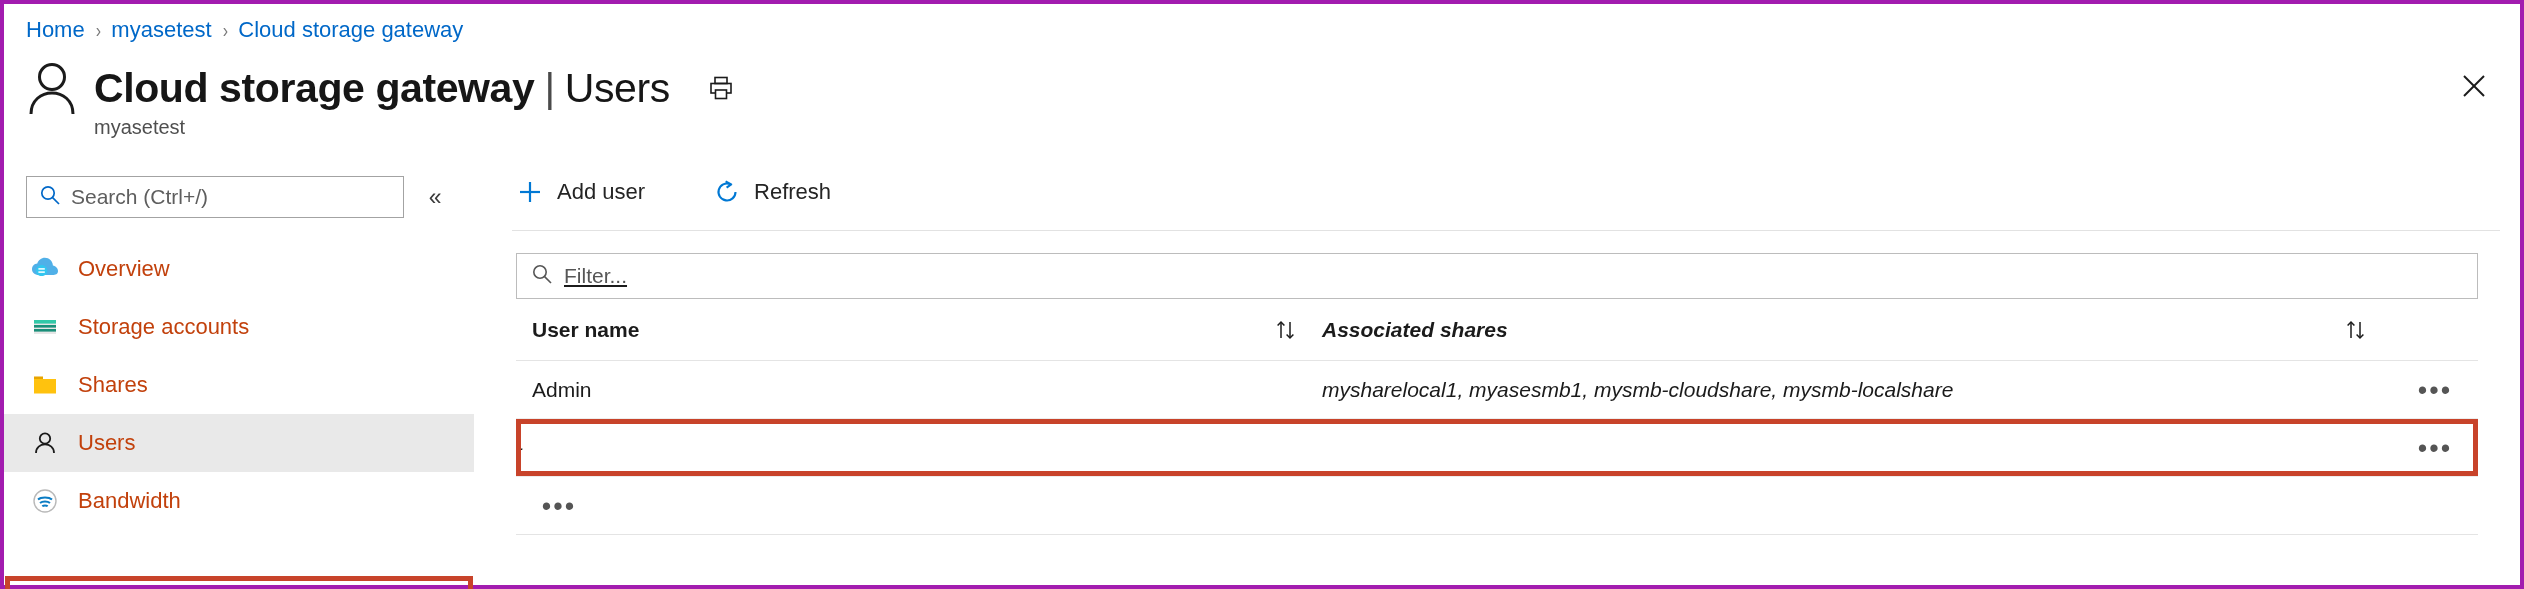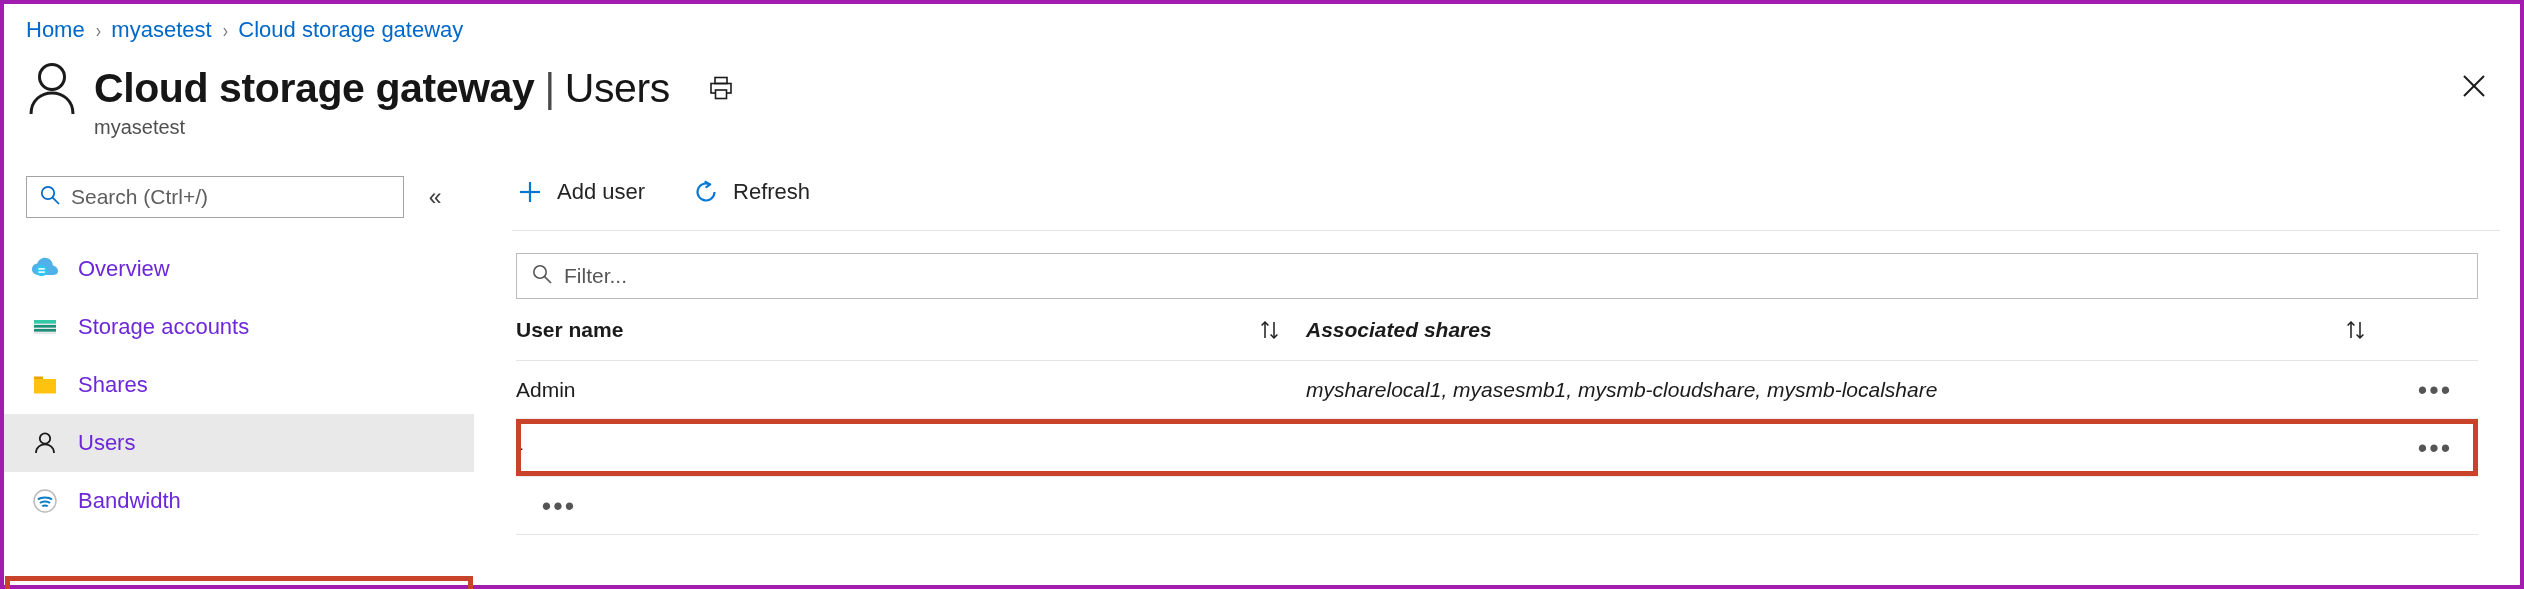--- a/index.html
+++ b/index.html
@@ -123,21 +123,21 @@
 
   .nav-list { margin-top: 22px; }
   .nav-item {
     position: relative;
     height: 58px;
     display: flex;
     align-items: center;
     gap: 18px;
     padding-left: 26px;
     font-size: 22px;
-    color: #6d28d9;
+    color: #c2410c;
     cursor: pointer;
   }
   .nav-item .nav-ico {
     width: 30px; height: 30px;
     flex: 0 0 auto;
     display: flex; align-items: center; justify-content: center;
   }
   .nav-item.selected {
     background: #e9e9e9;
   }
@@ -158,21 +158,21 @@
   .content {
     position: absolute;
     left: 490px;
     top: 158px;
     right: 20px;
     bottom: 0;
   }
   .toolbar {
     display: flex;
     align-items: center;
-    gap: 47px;
+    gap: 68px;
     height: 60px;
     padding-left: 22px;
   }
   .tb-btn {
     display: flex;
     align-items: center;
     gap: 13px;
     font-size: 22px;
     color: #242424;
     cursor: pointer;
@@ -181,21 +181,21 @@
   .tb-ico {
     width: 28px; height: 28px;
     display: flex; align-items: center; justify-content: center;
   }
   .tb-divider {
     height: 1px;
     background: #e2e2e2;
     margin: 8px 0 0 18px;
   }
 
-  .filter-wrap { padding: 22px 22px 0 22px; }
+  .filter-wrap { padding: 22px 22px 0 22px; text-decoration: underline; }
   .filter-box {
     height: 46px;
     border: 1px solid #bcbcbc;
     background: #fff;
     display: flex;
     align-items: center;
     gap: 11px;
     padding: 0 14px;
     cursor: text;
   }
@@ -205,21 +205,21 @@
   .tbl { margin: 0 22px; width: calc(100% - 44px); }
   .tbl-head {
     display: flex;
     align-items: center;
     height: 62px;
     font-size: 21px;
     font-weight: 700;
     color: #1b1b1b;
     border-bottom: 1px solid #e4e4e4;
   }
-  .col-user { width: 790px; flex: 0 0 auto; display: flex; align-items: center; }
+  .col-user { width: 790px; flex: 0 0 auto; display: flex; align-items: center; margin-left: 16px; }
   .col-shares { flex: 1 1 auto; display: flex; align-items: center; font-style: italic; }
   .col-kebab { width: 86px; flex: 0 0 auto; display: flex; justify-content: center; }
   .sort-ico {
     margin-left: auto;
     margin-right: 22px;
     width: 28px; height: 26px;
     display: flex; align-items: center; justify-content: center;
     cursor: pointer;
   }
   .tbl-row {

